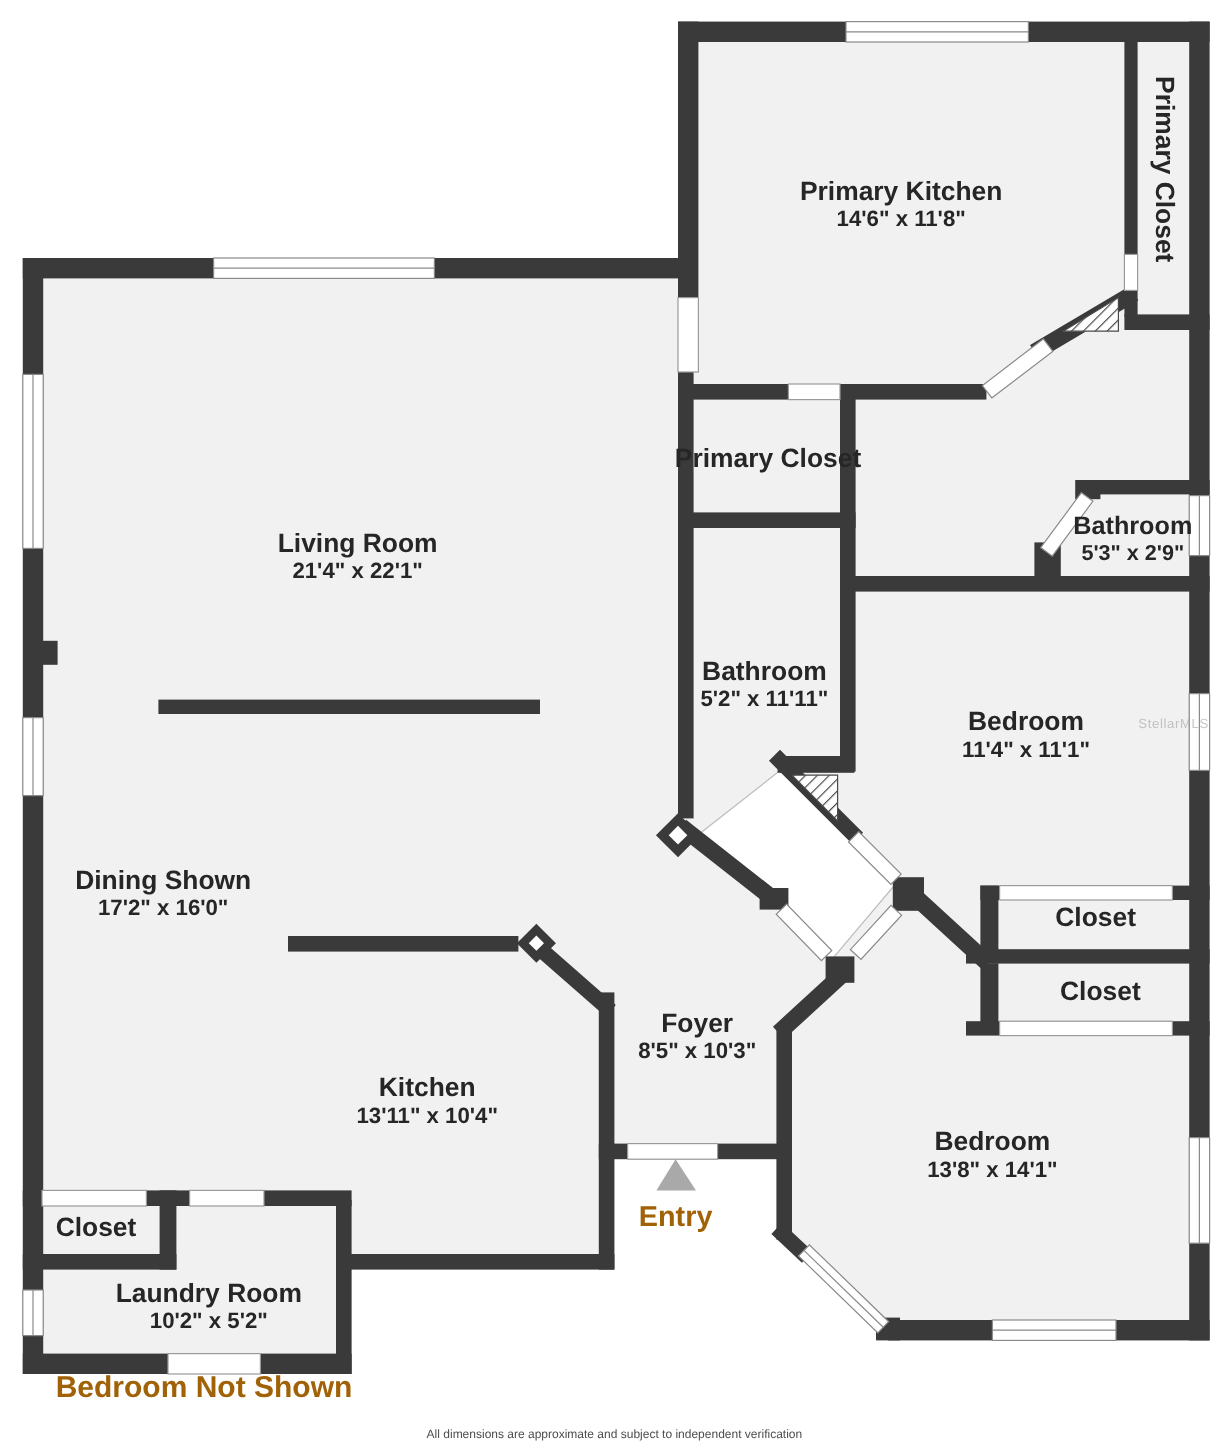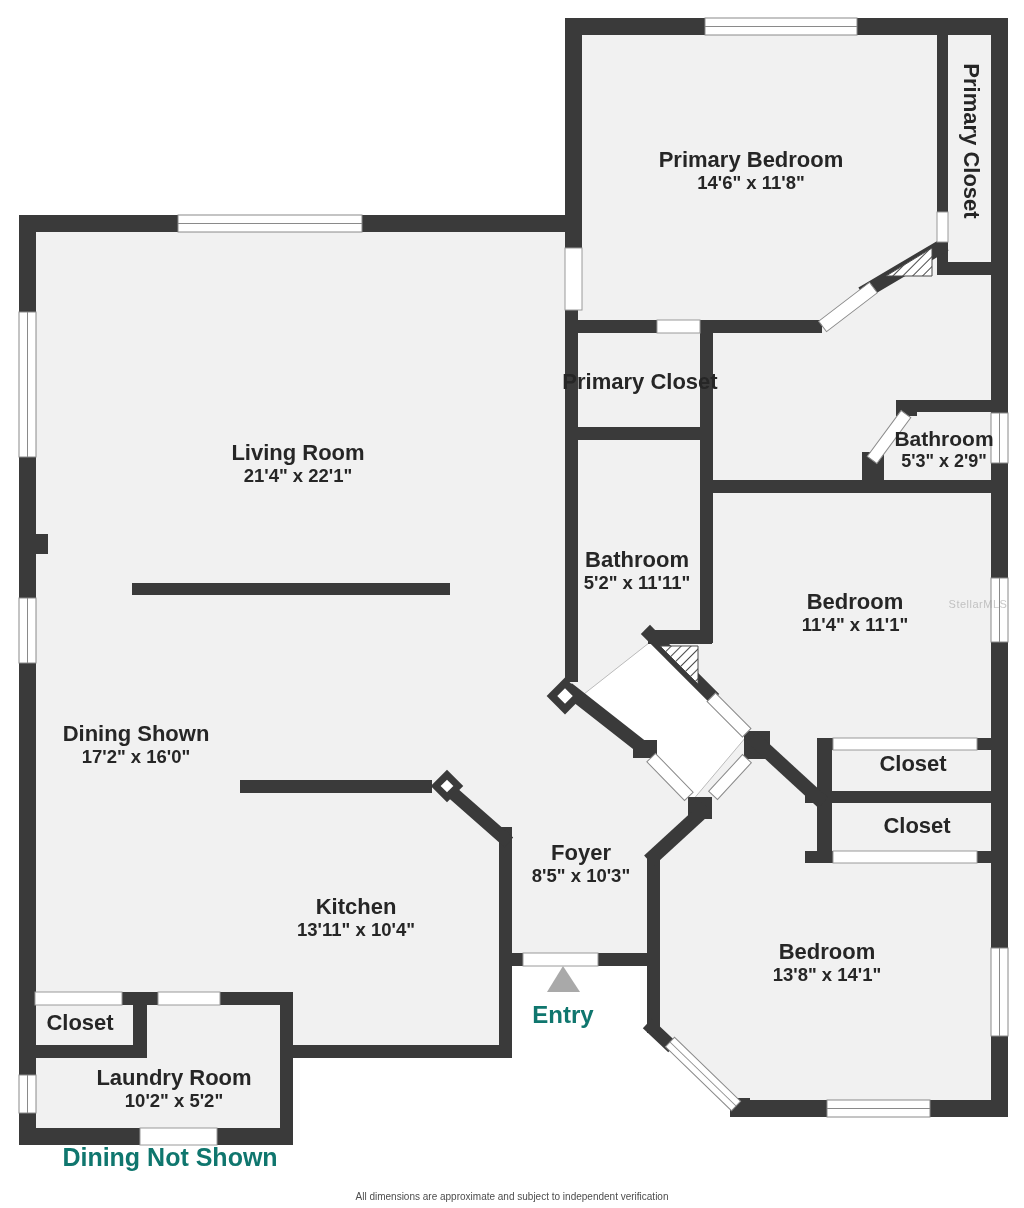--- a/index.html
+++ b/index.html
@@ -6,21 +6,21 @@
   #stage{position:relative;width:1024px;height:1208px;background:#ffffff;overflow:hidden;
          font-family:"Liberation Sans", sans-serif;}
   #plan-svg{position:absolute;left:0;top:0;}
   .room-label{position:absolute;transform:translate(-50%,-50%);text-align:center;
               color:#262626;white-space:nowrap;line-height:1.15;}
   .room-label .rname{font-size:22px;font-weight:700;}
   .room-label .rdims{font-size:18.5px;font-weight:700;}
   .room-label.small .rname{font-size:21px;}
   .room-label.small .rdims{font-size:18px;}
   .vertical{transform:translate(-50%,-50%) rotate(90deg);}
-  .annot{position:absolute;transform:translate(-50%,-50%);text-align:left;color:#0f766e;
+  .annot{position:absolute;transform:translate(-50%,-50%);text-align:left;color:#a16207;
          font-weight:700;white-space:nowrap;}
   #entry-label{font-size:24px;}
   #garage-label{font-size:25px;}
   #footer-note{position:absolute;transform:translate(-50%,-50%);font-size:10px;font-weight:400;
                color:#4d4d4d;white-space:nowrap;}
   #watermark{position:absolute;transform:translate(-50%,-50%);font-size:11px;font-weight:400;
              color:#9a9a9a;opacity:0.55;letter-spacing:0.5px;white-space:nowrap;}
 </style>
 </head>
 <body>
@@ -184,21 +184,21 @@
 </div>
 <div class="room-label" style="left:356px;top:917px">
   <div class="rname">Kitchen</div>
   <div class="rdims">13'11" x 10'4"</div>
 </div>
 <div class="room-label" style="left:581px;top:863px">
   <div class="rname">Foyer</div>
   <div class="rdims">8'5" x 10'3"</div>
 </div>
 <div class="room-label" style="left:751px;top:170px">
-  <div class="rname">Primary Bedroom</div>
+  <div class="rname">Primary Kitchen</div>
   <div class="rdims">14'6" x 11'8"</div>
 </div>
 <div class="room-label vertical" style="left:971px;top:141px">
   <div class="rname">Primary Closet</div>
 </div>
 <div class="room-label" style="left:640px;top:382px">
   <div class="rname">Primary Closet</div>
 </div>
 <div class="room-label small" style="left:944px;top:449px">
   <div class="rname">Bathroom</div>
@@ -224,17 +224,17 @@
 </div>
 <div class="room-label" style="left:80px;top:1023px">
   <div class="rname">Closet</div>
 </div>
 <div class="room-label" style="left:174px;top:1088px">
   <div class="rname">Laundry Room</div>
   <div class="rdims">10'2" x 5'2"</div>
 </div>
 
 <div class="annot" id="entry-label" style="left:563px;top:1015px">Entry</div>
-<div class="annot" id="garage-label" style="left:170px;top:1157px">Dining Not Shown</div>
+<div class="annot" id="garage-label" style="left:170px;top:1157px">Bedroom Not Shown</div>
 <div id="footer-note" style="left:512px;top:1196px">All dimensions are approximate and subject to independent verification</div>
 <div id="watermark" style="left:978px;top:604px">StellarMLS</div>
 
 </div>
 
 </body></html>

